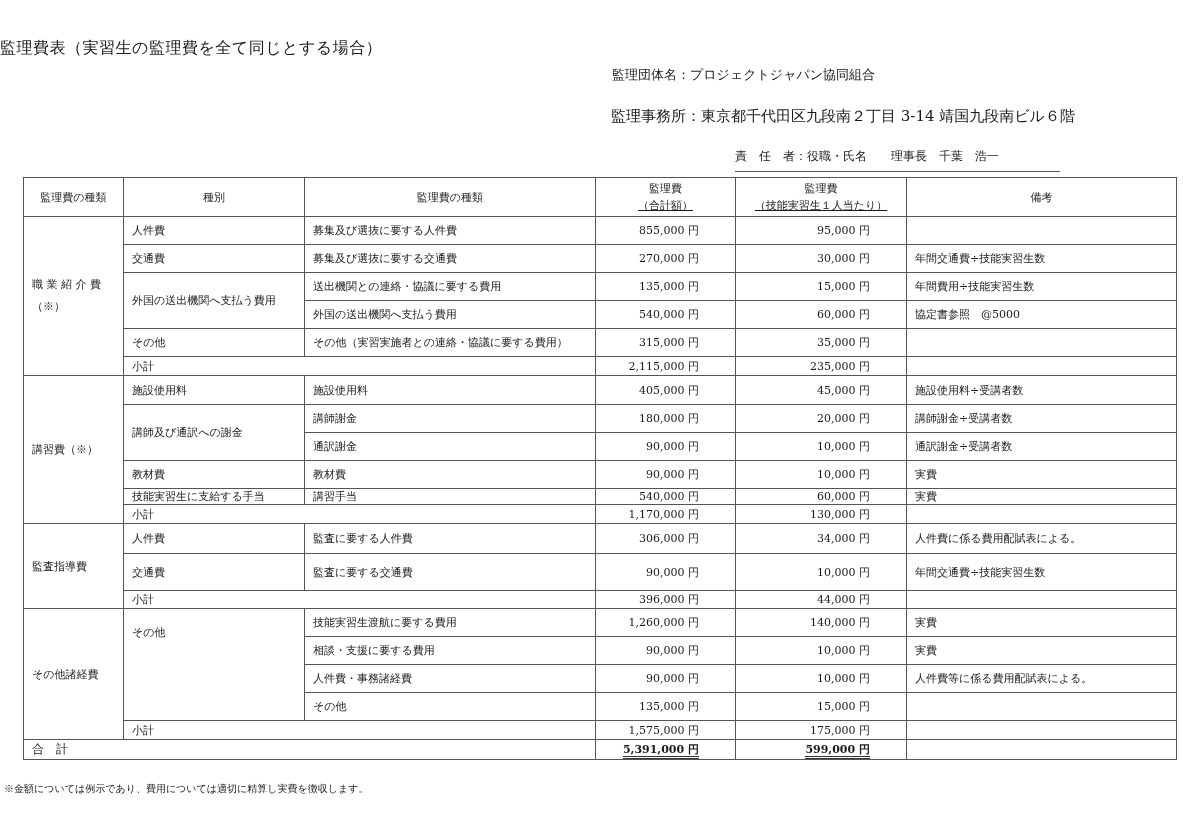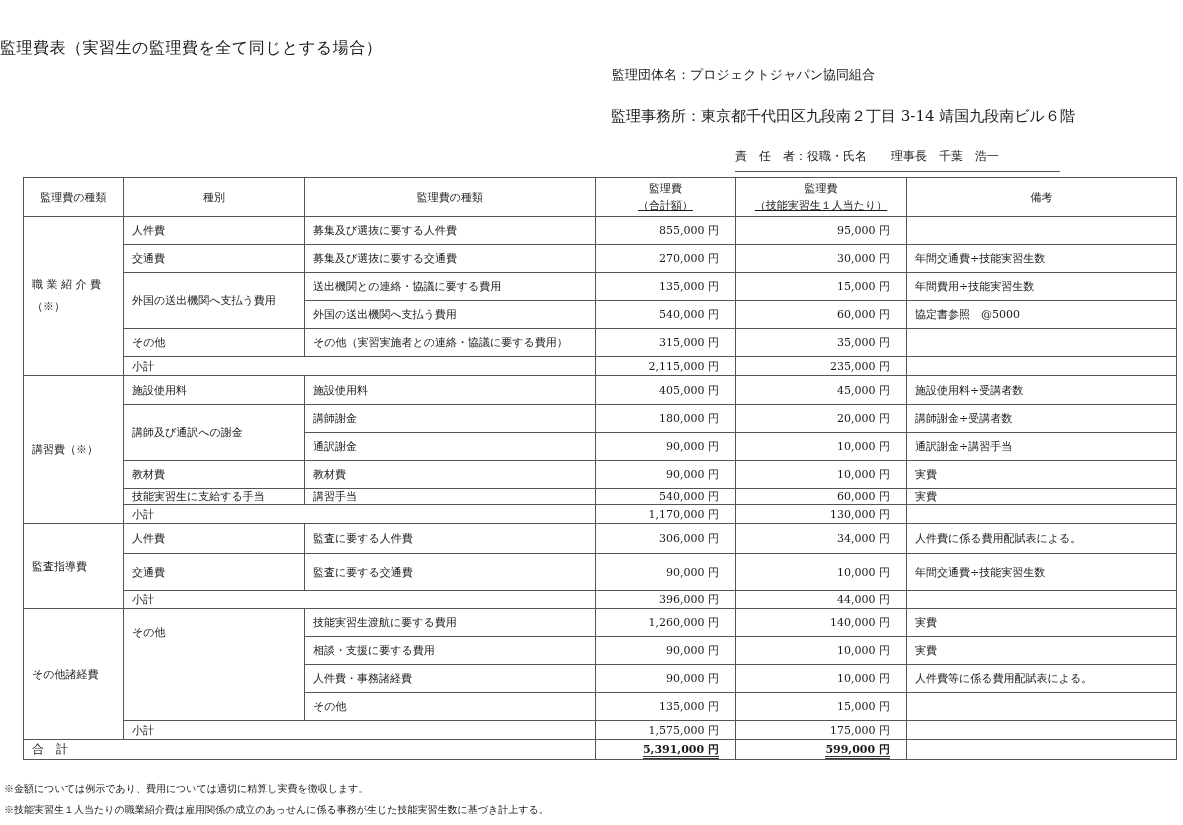--- a/index.html
+++ b/index.html
@@ -26,21 +26,21 @@
     position: absolute; left: 23px; top: 177px;
     border-collapse: collapse; table-layout: fixed; width: 1153px;
     font-size: 11px;
   }
   td, th {
     border: 1px solid #555; padding: 0 8px; font-weight: normal;
     white-space: nowrap; overflow: hidden;
   }
   th { text-align: center; }
   .c { text-align: left; }
-  .r { text-align: right; padding-right: 16px; }
+  .r { text-align: right; padding-right: 36px; }
   .l { text-align: left; }
   .head2 { line-height: 17px; }
   .u { text-decoration: underline; }
   .bold { font-weight: bold; }
   .dbl { border-bottom: 3px double #333; }
   .notes { position: absolute; left: 4px; top: 778px; font-size: 10px; line-height: 21px; }
 </style>
 </head>
 <body>
 
@@ -131,21 +131,21 @@
     <td class="l" rowspan="2">講師及び通訳への謝金</td>
     <td class="l">講師謝金</td>
     <td class="r">180,000 円</td>
     <td class="r">20,000 円</td>
     <td class="l">講師謝金÷受講者数</td>
   </tr>
   <tr style="height:28px">
     <td class="l">通訳謝金</td>
     <td class="r">90,000 円</td>
     <td class="r">10,000 円</td>
-    <td class="l">通訳謝金÷講習手当</td>
+    <td class="l">通訳謝金÷受講者数</td>
   </tr>
   <tr style="height:28px">
     <td class="l">教材費</td>
     <td class="l">教材費</td>
     <td class="r">90,000 円</td>
     <td class="r">10,000 円</td>
     <td class="l">実費</td>
   </tr>
   <tr style="height:15px">
     <td class="l">技能実習生に支給する手当</td>
@@ -220,14 +220,13 @@
     <td class="c" colspan="3" style="font-size:12px">合　計</td>
     <td class="r"><span class="bold dbl">5,391,000 円</span></td>
     <td class="r"><span class="bold dbl">599,000 円</span></td>
     <td></td>
   </tr>
 </tbody>
   </table>
 
 <div class="notes">
   <div>※金額については例示であり、費用については適切に精算し実費を徴収します。</div>
-  <div>※技能実習生１人当たりの職業紹介費は雇用関係の成立のあっせんに係る事務が生じた技能実習生数に基づき計上する。</div>
 </div>
 
 </body></html>

